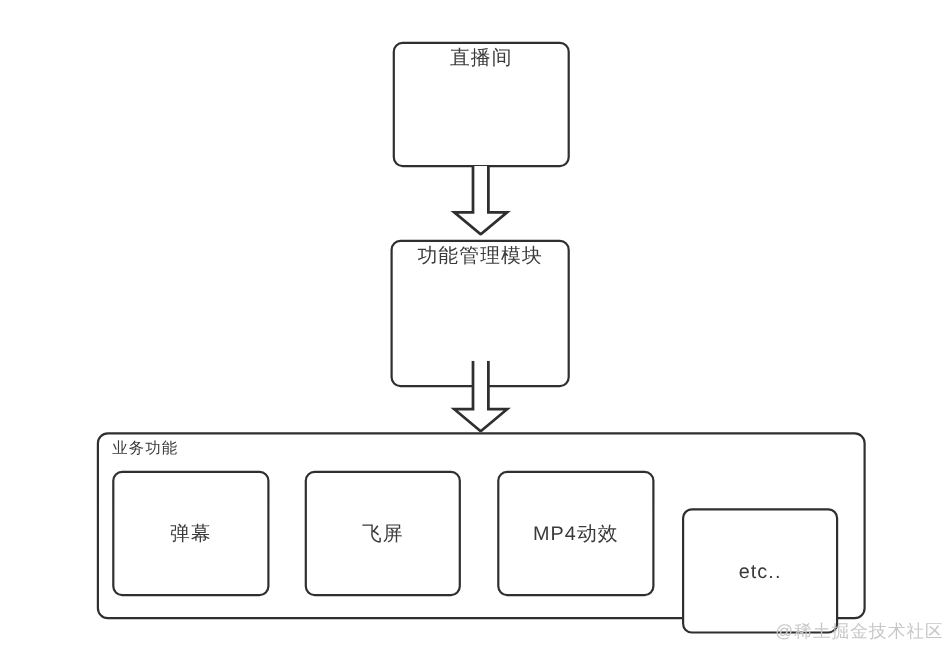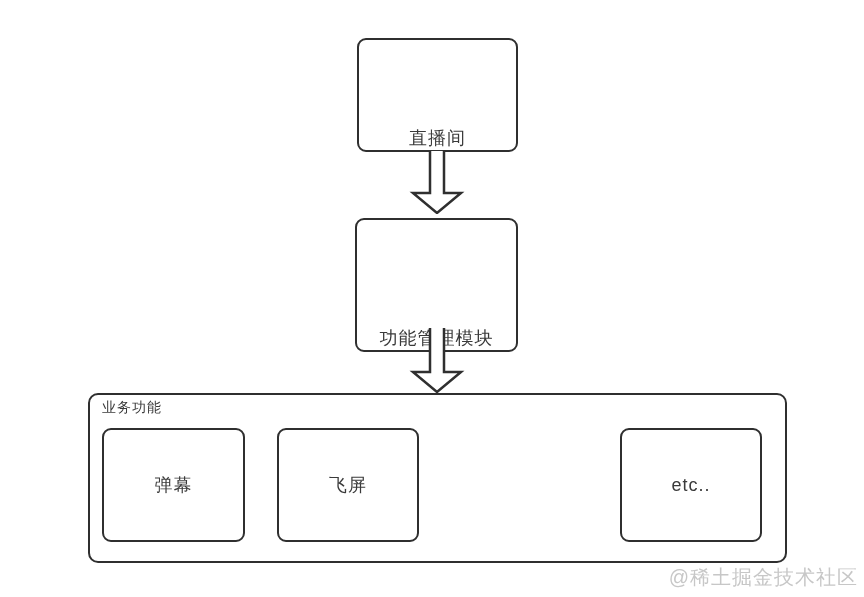--- a/index.html
+++ b/index.html
@@ -15,21 +15,21 @@
     background: var(--bg, #ffffff);
     overflow: hidden;
     color: var(--text, #3a3a3a);
   }
   .node {
     position: absolute;
     border: 2.5px solid var(--border, #2f2f2f);
     border-radius: 9px;
     background: #ffffff;
     display: flex;
-    align-items: flex-end;
+    align-items: flex-start;
     justify-content: center;
     font-size: 18px;
     letter-spacing: 1px;
     box-sizing: border-box;
   }
   .node-live-room   { left: 357px; top: 38px;  width: 161px; height: 114px; }
   .node-func-module { left: 355px; top: 218px; width: 163px; height: 134px; }
 
   .arrow {
     position: absolute;
@@ -65,27 +65,27 @@
     display: flex;
     align-items: center;
     justify-content: center;
     font-size: 18px;
     letter-spacing: 1px;
     box-sizing: border-box;
   }
   .fb-0 { left: 12px;  width: 143px; }
   .fb-1 { left: 187px; width: 142px; }
   .fb-2 { left: 362px; width: 143px; }
-  .fb-3 { left: 530px; width: 142px; }
+  .fb-3 { left: 530px; width: 142px; margin-top: 34px; }
 
   .watermark {
     position: absolute;
     right: 6px;
     top: 564px;
-    font-size: 20px;
+    font-size: 16px;
     letter-spacing: 1px;
     color: var(--watermark, #c7c7c7);
   }
 </style>
 </head>
 <body>
 
 <div class="canvas" style="--border: #2f2f2f; --text: #3a3a3a; --watermark: #c7c7c7; --bg: #ffffff;">
 
   <div class="node node-live-room">
@@ -106,20 +106,23 @@
 
   <div class="group">
     <div class="group-label">业务功能</div>
 
     <div class="feature-box fb-0">
       <span>弹幕</span>
     </div>
     <div class="feature-box fb-1">
       <span>飞屏</span>
     </div>
+    <div class="feature-box fb-2">
+      <span>MP4动效</span>
+    </div>
     <div class="feature-box fb-3">
       <span>etc..</span>
     </div>
   </div>
 
   <div class="watermark">@稀土掘金技术社区</div>
 
 </div>
 
 </body></html>

